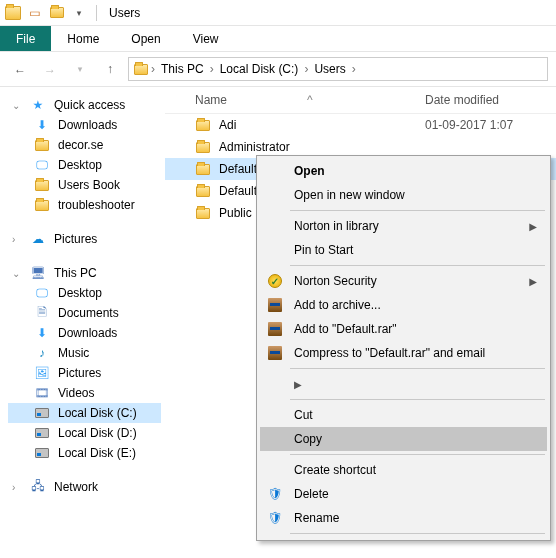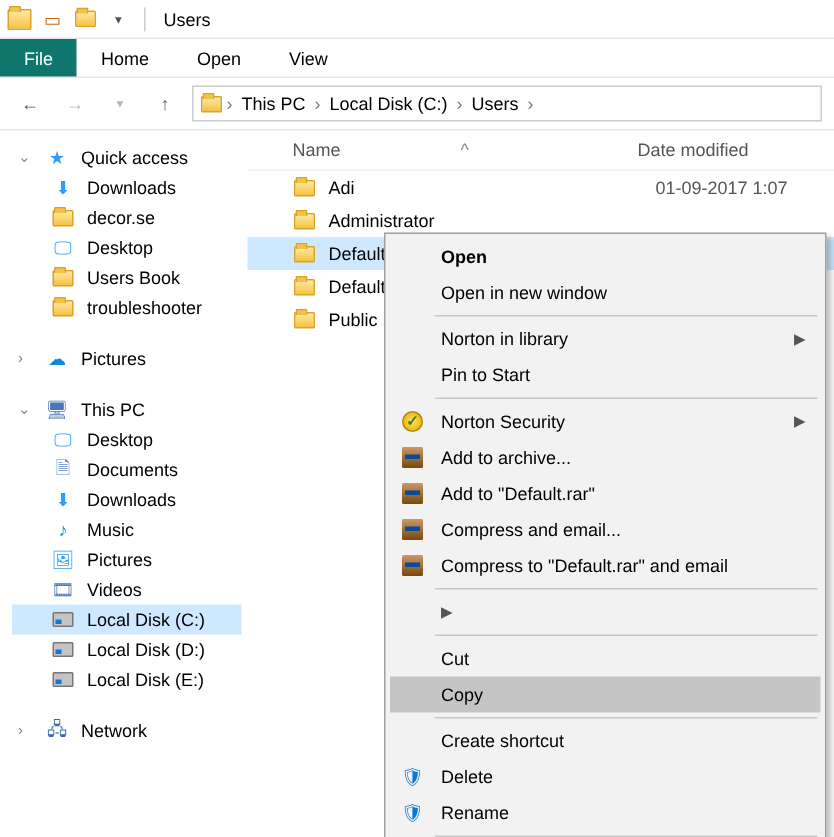--- a/index.html
+++ b/index.html
@@ -31,21 +31,21 @@
 .tree-item.child { padding-left: 26px; }
 .tree-item.selected { background: #cde8ff; }
 .ti-icon { width: 16px; height: 16px; display: flex; align-items: center; justify-content: center; flex-shrink: 0; }
 .exp { width: 10px; color: #888; font-size: 10px; }
 
 .list { flex: 1; position: relative; }
 .list-header { display: flex; padding: 6px 0 6px 30px; color: #555; border-bottom: 1px solid #eee; }
 .col-name { width: 230px; display: flex; align-items: center; gap: 40px; }
 .col-date { flex: 1; }
 .sort-ind { margin-left: 40px; color: #888; }
-.list-row { display: flex; align-items: center; padding: 3px 0 3px 30px; gap: 20px; }
+.list-row { display: flex; align-items: center; padding: 3px 0 3px 30px; gap: 8px; }
 .list-row.selected { background: #cde8ff; }
 .cell-name { width: 222px; display: flex; align-items: center; gap: 8px; }
 .cell-date { color: #555; }
 
 .context-menu { position: absolute; left: 256px; top: 155px; width: 295px; background: #f2f2f2; border: 1px solid #a0a0a0; box-shadow: 3px 3px 4px rgba(0,0,0,0.25); padding: 3px; }
 .cm-item { display: flex; align-items: center; height: 24px; padding: 0 10px 0 4px; gap: 8px; }
 .cm-item.hover { background: #c5c5c5; justify-content: space-between; }
 .cm-icon { width: 22px; height: 18px; display: flex; align-items: center; justify-content: center; }
 .cm-label { flex: 1; }
 .cm-sub { color: #555; font-size: 10px; }
@@ -305,26 +305,20 @@
   <div class="cm-item">
       <span class="cm-icon">
         <span class="ico-rar"></span>
       </span>
       <span class="cm-label">Add to "Default.rar"</span>
     </div>
   <div class="cm-item">
       <span class="cm-icon">
         <span class="ico-rar"></span>
       </span>
-      <span class="cm-label">Compress and email...</span>
-    </div>
-  <div class="cm-item">
-      <span class="cm-icon">
-        <span class="ico-rar"></span>
-      </span>
       <span class="cm-label">Compress to "Default.rar" and email</span>
     </div>
   <div class="cm-sep"></div>
   <div class="cm-item">
       <span class="cm-icon"></span>
       <span class="cm-sub">▶</span>
     </div>
   <div class="cm-sep"></div>
   <div class="cm-item">
       <span class="cm-icon"></span>

